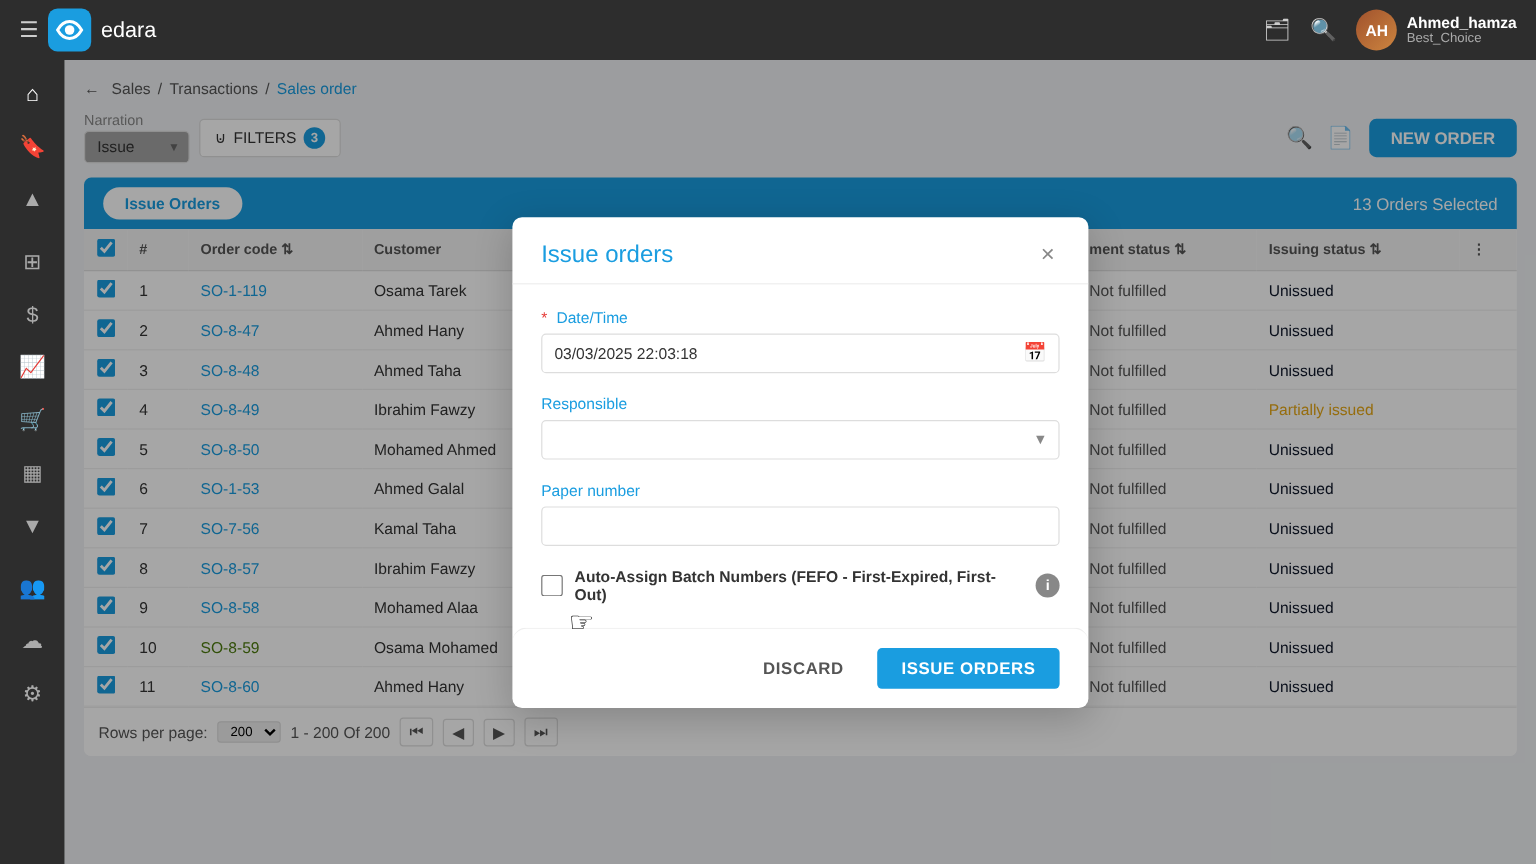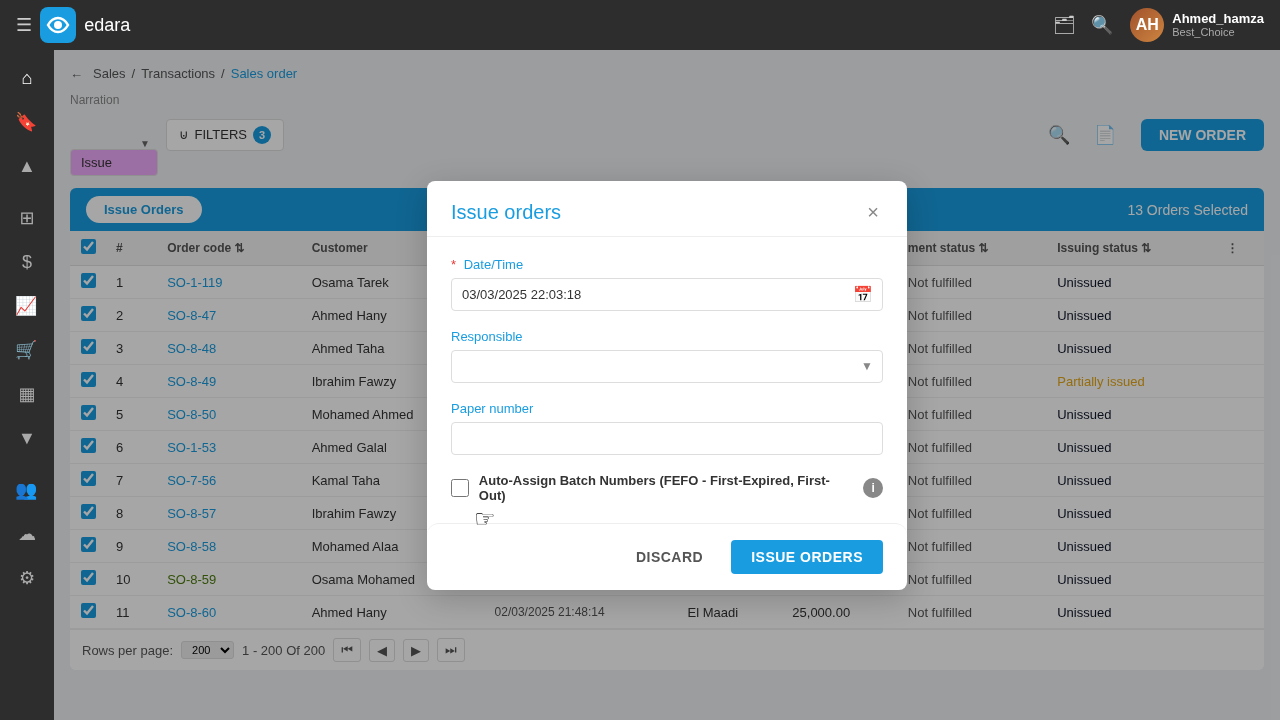--- a/index.html
+++ b/index.html
@@ -56,28 +56,27 @@
     .sidebar-item.active { color: white; }
 
     
     .main { flex: 1; background: #f0f2f5; padding: 16px; position: relative; }
 
     
     .breadcrumb { display: flex; align-items: center; gap: 6px; margin-bottom: 12px; font-size: 13px; color: #555; }
     .breadcrumb .current { color: #1a9de0; font-weight: 500; }
     .breadcrumb-back { color: #555; cursor: pointer; margin-right: 4px; }
 
-    .header-row { display: flex; align-items: center; gap: 24px; margin-bottom: 12px; }
+    .header-row { display: flex; align-items: center; gap: 12px; margin-bottom: 12px; }
     .header-actions { display: flex; align-items: center; gap: 8px; flex: 1; }
     .narration-label { font-size: 12px; color: #888; margin-bottom: 2px; }
     .narration-select {
       padding: 5px 28px 5px 10px; border: 1px solid #ddd; border-radius: 4px;
-      font-size: 13px; background: #f0abfc; appearance: none; cursor: pointer;
+      font-size: 13px; background: #a3a3a3; appearance: none; cursor: pointer;
       color: #333;
-      margin-top: 40px;
     }
     .narration-wrapper { position: relative; }
     .narration-wrapper::after {
       content: '▼'; position: absolute; right: 8px; top: 50%; transform: translateY(-50%);
       font-size: 10px; color: #666; pointer-events: none;
     }
     .filter-btn {
       display: flex; align-items: center; gap: 6px;
       padding: 6px 12px; border: 1px solid #ddd; border-radius: 4px;
       background: white; cursor: pointer; font-size: 13px; color: #333;
@@ -225,21 +224,21 @@
           <circle cx="12" cy="9" r="4" fill="white"></circle>
         </svg>
     </div>
     <span class="topnav-logo-text">edara</span>
   </div>
   <div class="topnav-right">
     <span style="color:#ccc;cursor:pointer;font-size:18px;">🗂</span>
     <span style="color:#ccc;cursor:pointer;font-size:18px;">🔍</span>
     <div class="topnav-user">
       <div class="topnav-avatar">
-        <span style="font-size:16px;">AH</span>
+        <span style="font-size:13px;">AH</span>
       </div>
       <div class="topnav-userinfo">
         <div class="topnav-username">Ahmed_hamza</div>
         <div class="topnav-role">Best_Choice</div>
       </div>
     </div>
   </div>
 </div>
 
 <div class="layout">

